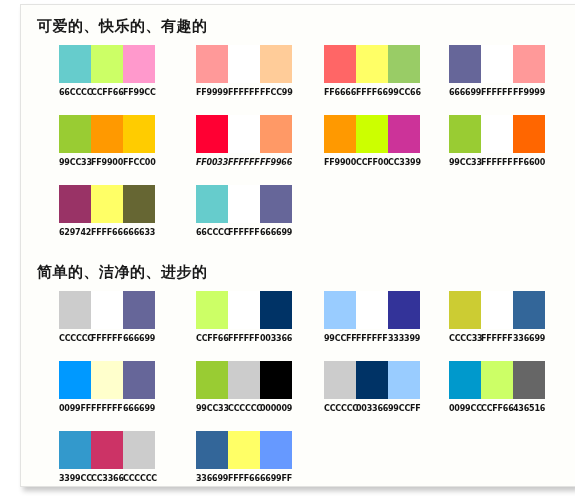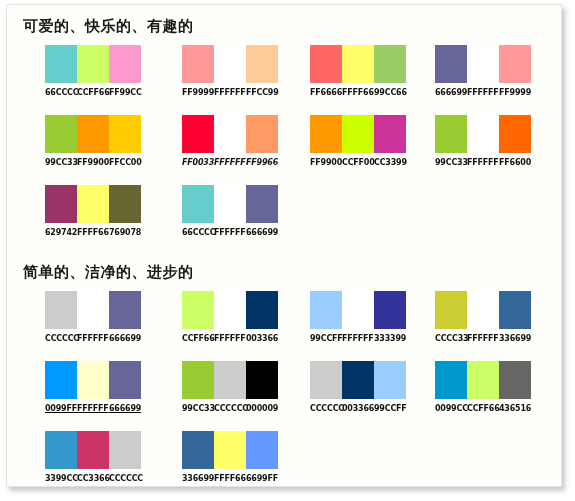--- a/index.html
+++ b/index.html
@@ -15,21 +15,21 @@
   }
   #page {
     position: relative;
     width: 575px;
     height: 501px;
     background: #ffffff;
     box-sizing: border-box;
   }
   .card {
     position: absolute;
-    left: 6px;
+    left: 20px;
     top: 4px;
     width: 556px;
     height: 483px;
     background: #fefefb;
     border: 1px solid #e3e3e1;
     box-shadow: 3px 4px 5px rgba(0,0,0,0.22);
     box-sizing: border-box;
     overflow: hidden;
   }
   .section {
@@ -200,21 +200,21 @@
         <div class="row" style="top: 180px;">
           <div class="group" style="left: 38px;">
             <div class="swatches">
               <div class="sw" style="background: rgb(153, 51, 102);"></div>
               <div class="sw" style="background: rgb(255, 255, 102);"></div>
               <div class="sw" style="background: rgb(102, 102, 51);"></div>
             </div>
             <div class="codes">
               <div class="code">629742</div>
               <div class="code">FFFF66</div>
-              <div class="code">769078</div>
+              <div class="code">666633</div>
             </div>
           </div>
           <div class="group" style="left: 175px;">
             <div class="swatches">
               <div class="sw" style="background: rgb(102, 204, 204);"></div>
               <div class="sw white" style="background: rgb(255, 255, 255);"></div>
               <div class="sw" style="background: rgb(102, 102, 153);"></div>
             </div>
             <div class="codes">
               <div class="code">66CCCC</div>
@@ -270,21 +270,21 @@
               <div class="sw" style="background: rgb(51, 102, 153);"></div>
             </div>
             <div class="codes">
               <div class="code">CCCC33</div>
               <div class="code">FFFFFF</div>
               <div class="code">336699</div>
             </div>
           </div>
         </div>
         <div class="row" style="top: 356px;">
-          <div class="group" style="left: 38px; text-decoration: underline;">
+          <div class="group" style="left: 38px;">
             <div class="swatches">
               <div class="sw" style="background: rgb(0, 153, 255);"></div>
               <div class="sw" style="background: rgb(255, 255, 204);"></div>
               <div class="sw" style="background: rgb(102, 102, 153);"></div>
             </div>
             <div class="codes">
               <div class="code">0099FF</div>
               <div class="code">FFFFFF</div>
               <div class="code">666699</div>
             </div>

